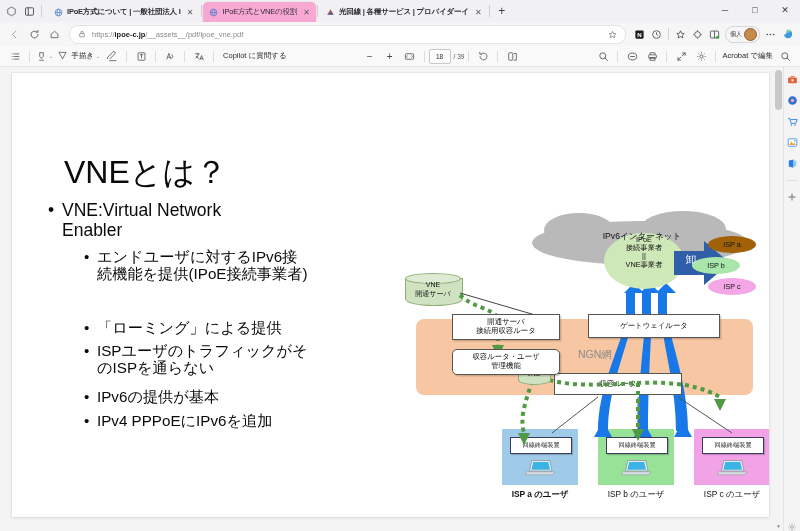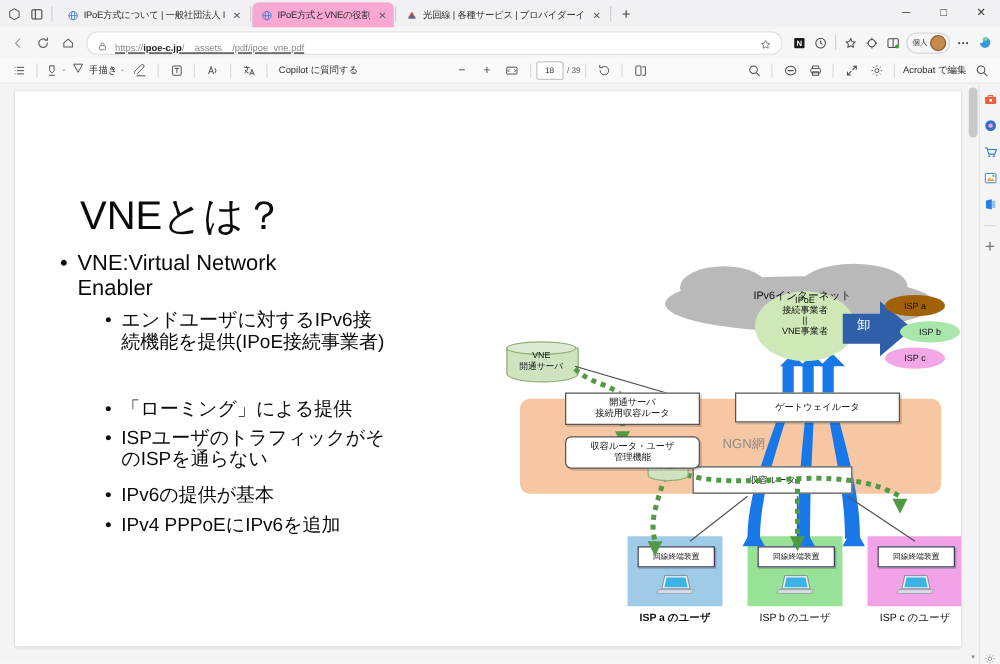--- a/index.html
+++ b/index.html
@@ -16,36 +16,36 @@
   .tb-left{display:flex;align-items:center;height:22px;padding:0 2px;}
   .winicon{width:18px;height:18px;display:flex;align-items:center;justify-content:center;color:#5b5b5f;}
   .winicon svg{display:block;}
   .vdiv{width:1px;height:12px;background:#d2d2d5;margin:0 3px;}
   .tabs{display:flex;align-items:flex-end;height:22px;flex:1;min-width:0;}
   .tab{
     position:relative;height:20px;display:flex;align-items:center;gap:4px;
     padding:0 4px 0 6px;border-radius:5px 5px 0 0;max-width:160px;
     font-size:7.5px;color:#2b2b2e;white-space:nowrap;overflow:hidden;
   }
-  .tab.inactive{background:transparent;}
+  .tab.inactive{background:transparent;font-weight:bold;}
   .tab.active{background:#f9a8d4;box-shadow:0 0 0 0.5px #e0e0e2;}
   .tab .favicon{width:10px;height:10px;flex:0 0 10px;display:flex;align-items:center;justify-content:center;}
   .tab .tlabel{overflow:hidden;text-overflow:clip;flex:1;min-width:0;letter-spacing:-0.2px;}
   .tab .tclose{width:11px;height:11px;flex:0 0 11px;display:flex;align-items:center;justify-content:center;color:#5b5b5f;font-size:8px;}
   .tabsep{width:1px;height:12px;background:#d0d0d3;align-self:center;margin:0 1px;}
   .newtab{width:18px;height:18px;display:flex;align-items:center;justify-content:center;color:#42424a;font-size:12px;align-self:center;margin-left:2px;}
   .wincontrols{display:flex;align-items:flex-start;height:22px;margin-left:auto;}
   .wc{width:30px;height:20px;display:flex;align-items:center;justify-content:center;color:#3a3a3d;font-size:9px;}
 
   
   .navbar{position:absolute;left:0;top:22px;width:800px;height:24px;background:#f6f6f7;display:flex;align-items:center;padding:0 4px;box-sizing:border-box;}
   .navbtn{width:20px;height:20px;display:flex;align-items:center;justify-content:center;color:#6a6a6e;flex:0 0 20px;}
   .omnibox{
     flex:1;height:17px;background:#ffffff;border:0.5px solid #e3e3e5;border-radius:9px;
-    display:flex;align-items:flex-end;padding:0 6px;margin:0 5px;min-width:0;text-decoration:underline;
+    display:flex;align-items:center;padding:0 6px;margin:0 5px;min-width:0;
   }
   .omnibox .lockwrap{width:12px;height:12px;display:flex;align-items:center;justify-content:center;color:#6a6a6e;flex:0 0 12px;}
   .urltext{font-size:7.5px;color:#8a8a8e;margin-left:4px;white-space:nowrap;overflow:hidden;flex:1;}
   .urltext b{color:#1c1c1e;font-weight:600;}
   .star{width:14px;height:14px;display:flex;align-items:center;justify-content:center;color:#6a6a6e;flex:0 0 14px;}
   .tool{width:17px;height:17px;display:flex;align-items:center;justify-content:center;flex:0 0 17px;color:#3c3c3f;}
   .profilechip{display:flex;align-items:center;gap:2px;height:15px;border:0.5px solid #d6d6d9;border-radius:8px;padding:0 2px 0 4px;margin:0 2px;}
   .profilechip .ptxt{font-size:6px;color:#2b2b2e;}
   .avatar{width:11px;height:11px;border-radius:50%;background:#c98b4b;border:0.5px solid #8b5d2e;}
 
@@ -96,21 +96,21 @@
   .vne-cyl .lab{position:absolute;left:0;top:8px;width:56px;text-align:center;font-size:7px;color:#101010;line-height:1.22;}
 
   .ipoe-ell{position:absolute;left:202px;top:12px;width:80px;height:56px;background:#cfe8b8;border-radius:50%;z-index:3;}
   .ipoe-lab{position:absolute;left:202px;top:15px;width:80px;text-align:center;font-size:7.3px;color:#101010;line-height:1.12;z-index:5;}
 
   .arrowR{position:absolute;left:272px;top:18px;width:56px;height:48px;z-index:4;}
   .oroshi{position:absolute;left:276px;top:32px;width:26px;text-align:center;font-size:10.5px;color:#ffffff;z-index:6;}
 
   .isp{position:absolute;width:48px;height:17px;border-radius:50%;display:flex;align-items:center;justify-content:center;font-size:7.2px;color:#101010;z-index:4;}
   .isp-a{left:306px;top:15px;background:#a16207;}
-  .isp-b{left:318px;top:36px;background:#a9e6a9;text-align:center;}
+  .isp-b{left:290px;top:36px;background:#a9e6a9;text-align:center;}
   .isp-c{left:306px;top:57px;background:#f3a7e6;}
 
   .box{position:absolute;background:#ffffff;border:0.9px solid #555;box-sizing:border-box;display:flex;align-items:center;justify-content:center;text-align:center;font-size:7.4px;color:#101010;line-height:1.2;}
   .box.shadow{box-shadow:1.5px 1.5px 0 rgba(0,0,0,0.16);}
   .bx-kaitsu{left:50px;top:93px;width:108px;height:26px;}
   .bx-addr{left:50px;top:128px;width:108px;height:26px;border-radius:5px;}
   .bx-gw{left:186px;top:93px;width:132px;height:24px;}
   .bx-shuyou{left:152px;top:152px;width:128px;height:22px;}
   .ngnlab{position:absolute;left:176px;top:127px;font-size:10.5px;color:#8a8a8a;}
 

